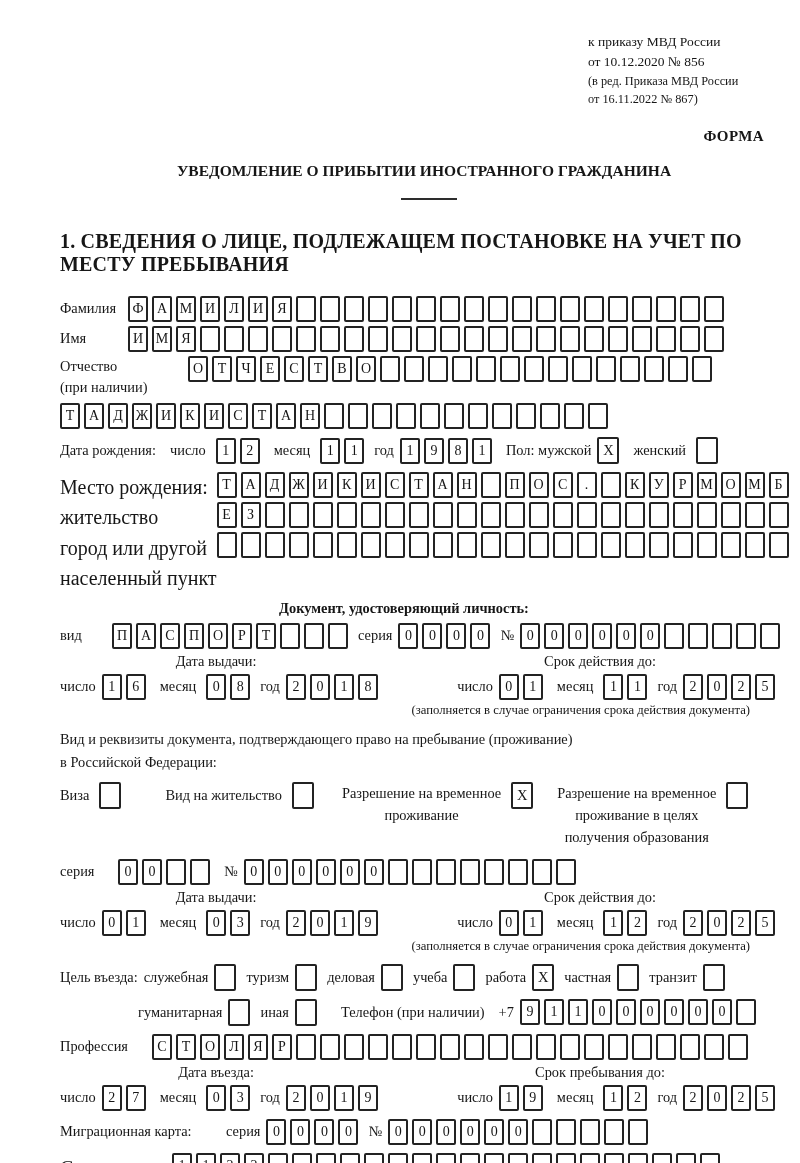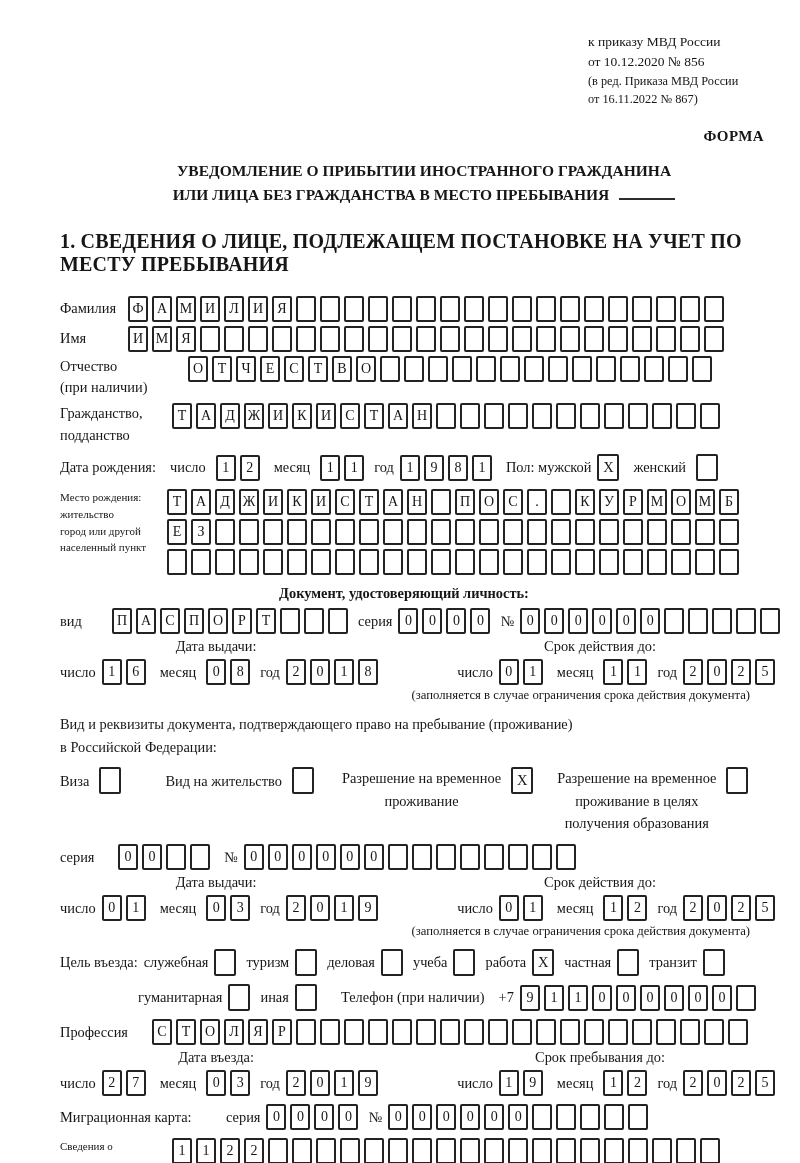--- a/index.html
+++ b/index.html
@@ -22,21 +22,21 @@
   .lbl2 span{display:block}
   .w68{flex:0 0 68px}.w128{flex:0 0 128px}.w112{flex:0 0 112px}
   .ml6{margin-left:6px}.ml10{margin-left:10px}.ml14{margin-left:14px}.mr6{margin-right:6px}
   .cells{display:inline-flex;gap:4px}
   .cell{flex:0 0 auto;width:20px;height:26px;border:2px solid #232323;border-radius:2px;
         display:inline-flex;align-items:center;justify-content:center;font-size:14px;background:#fff}
   .checkbox{flex:0 0 auto;width:22px;height:27px;border:2px solid #232323;border-radius:2px;
         display:inline-flex;align-items:center;justify-content:center;font-size:14.5px}
   
   .grid{display:flex;align-items:flex-start;margin-bottom:4px}
-  .grid .labels{flex:0 0 107px;font-size:11px;line-height:1.52}
+  .grid .labels{flex:0 0 107px;font-size:20px;line-height:1.52}
   .grid .labels div{white-space:nowrap}
   .grid .boxrows .cells{margin-bottom:4px}
   .rep .labels{flex:0 0 112px}
   
   .doc-title{text-align:center;font-weight:700;font-size:14.4px;margin:6px 40px 6px 0}
   .dates{display:flex;}
   .dcol-l{flex:0 0 47%}
   .dcol-r{flex:0 0 53%}
   .dtitle{text-align:center;font-size:14.4px;margin-bottom:4px}
   .dcol-l .dtitle{padding-right:30px}
@@ -66,21 +66,21 @@
     <div>к приказу МВД России</div>
     <div>от 10.12.2020 № 856</div>
     <div class="small">(в ред. Приказа МВД России</div>
     <div class="small">от 16.11.2022 № 867)</div>
   </div>
 
   <div class="forma">ФОРМА</div>
 
   <div class="title">
     <div>УВЕДОМЛЕНИЕ О ПРИБЫТИИ ИНОСТРАННОГО ГРАЖДАНИНА</div>
-    <div><span>ИЛИ ЛИЦА БЕЗ ГРАЖДАНСТВА В МЕСТО ПРЕБЫВАНИЯ</span><span class="uline"></span></div>
+    <div><span class="uline"></span></div>
   </div>
 
   <div class="section-title">1. СВЕДЕНИЯ О ЛИЦЕ, ПОДЛЕЖАЩЕМ ПОСТАНОВКЕ НА УЧЕТ ПО МЕСТУ ПРЕБЫВАНИЯ</div>
 
   <div class="row">
     <span class="lbl w68">Фамилия</span>
     <span class="cells">
         <span class="cell">Ф</span>
         <span class="cell">А</span>
         <span class="cell">М</span>
@@ -165,24 +165,20 @@
         <span class="cell"></span>
         <span class="cell"></span>
         <span class="cell"></span>
         <span class="cell"></span>
         <span class="cell"></span>
         <span class="cell"></span>
       </span>
   </div>
 
   <div class="row top">
-    <span class="lbl2 w112">
-      <span>Гражданство,</span>
-      <span>подданство</span>
-    </span>
     <span class="cells">
         <span class="cell">Т</span>
         <span class="cell">А</span>
         <span class="cell">Д</span>
         <span class="cell">Ж</span>
         <span class="cell">И</span>
         <span class="cell">К</span>
         <span class="cell">И</span>
         <span class="cell">С</span>
         <span class="cell">Т</span>

